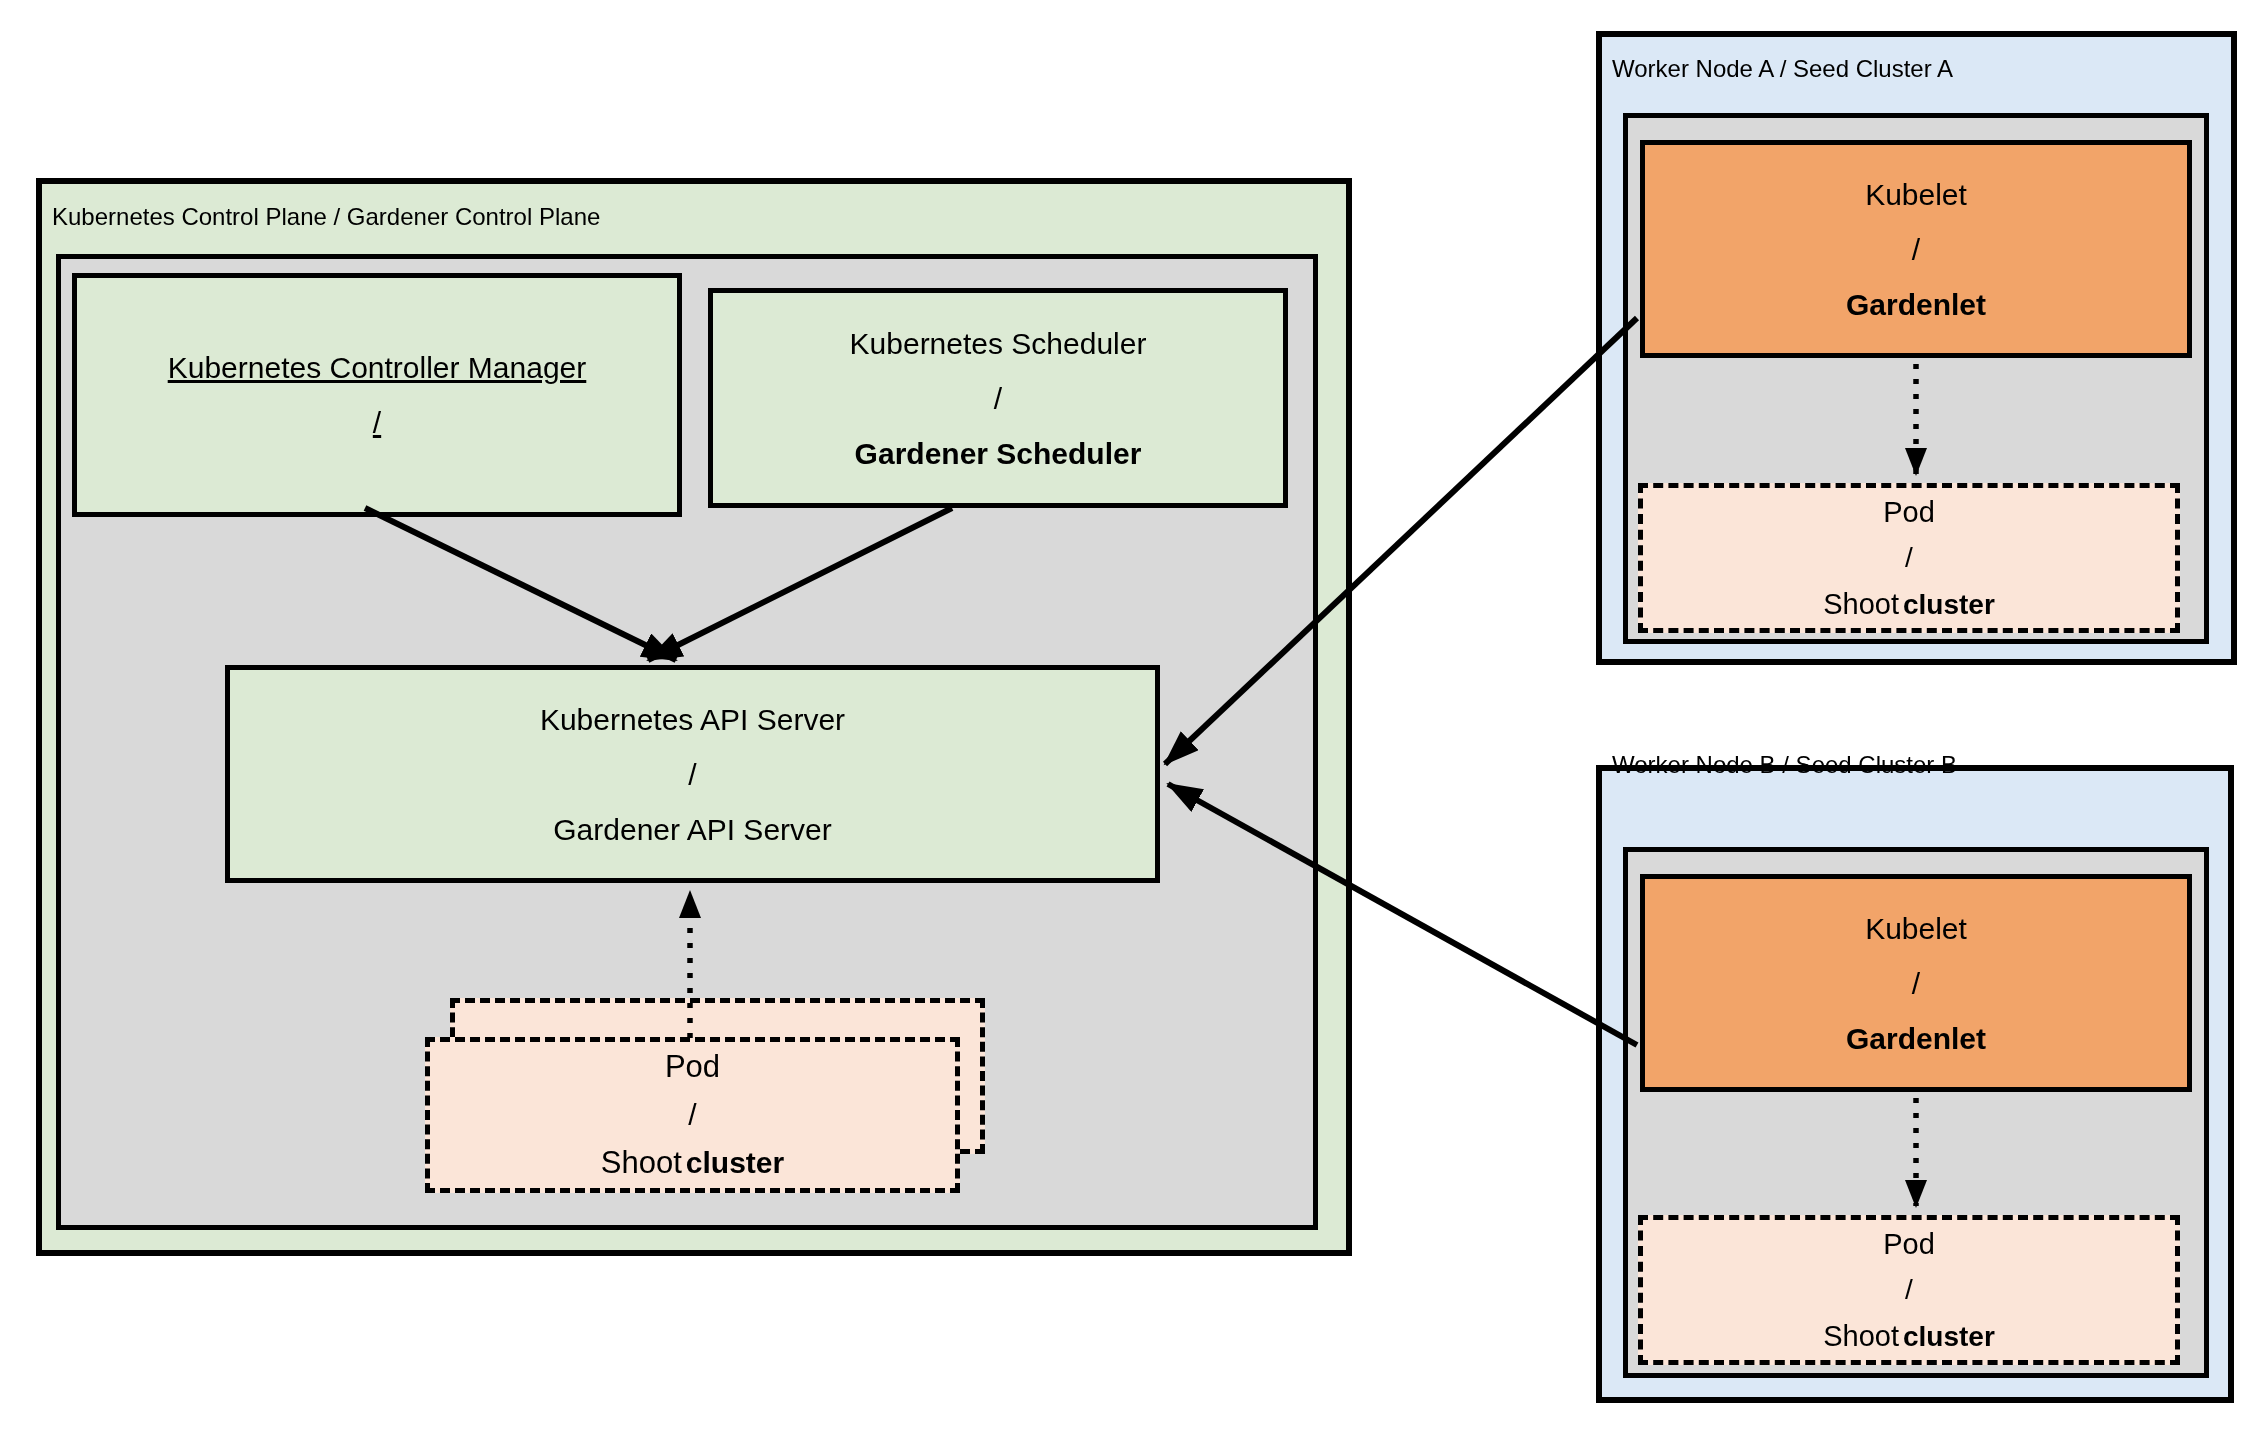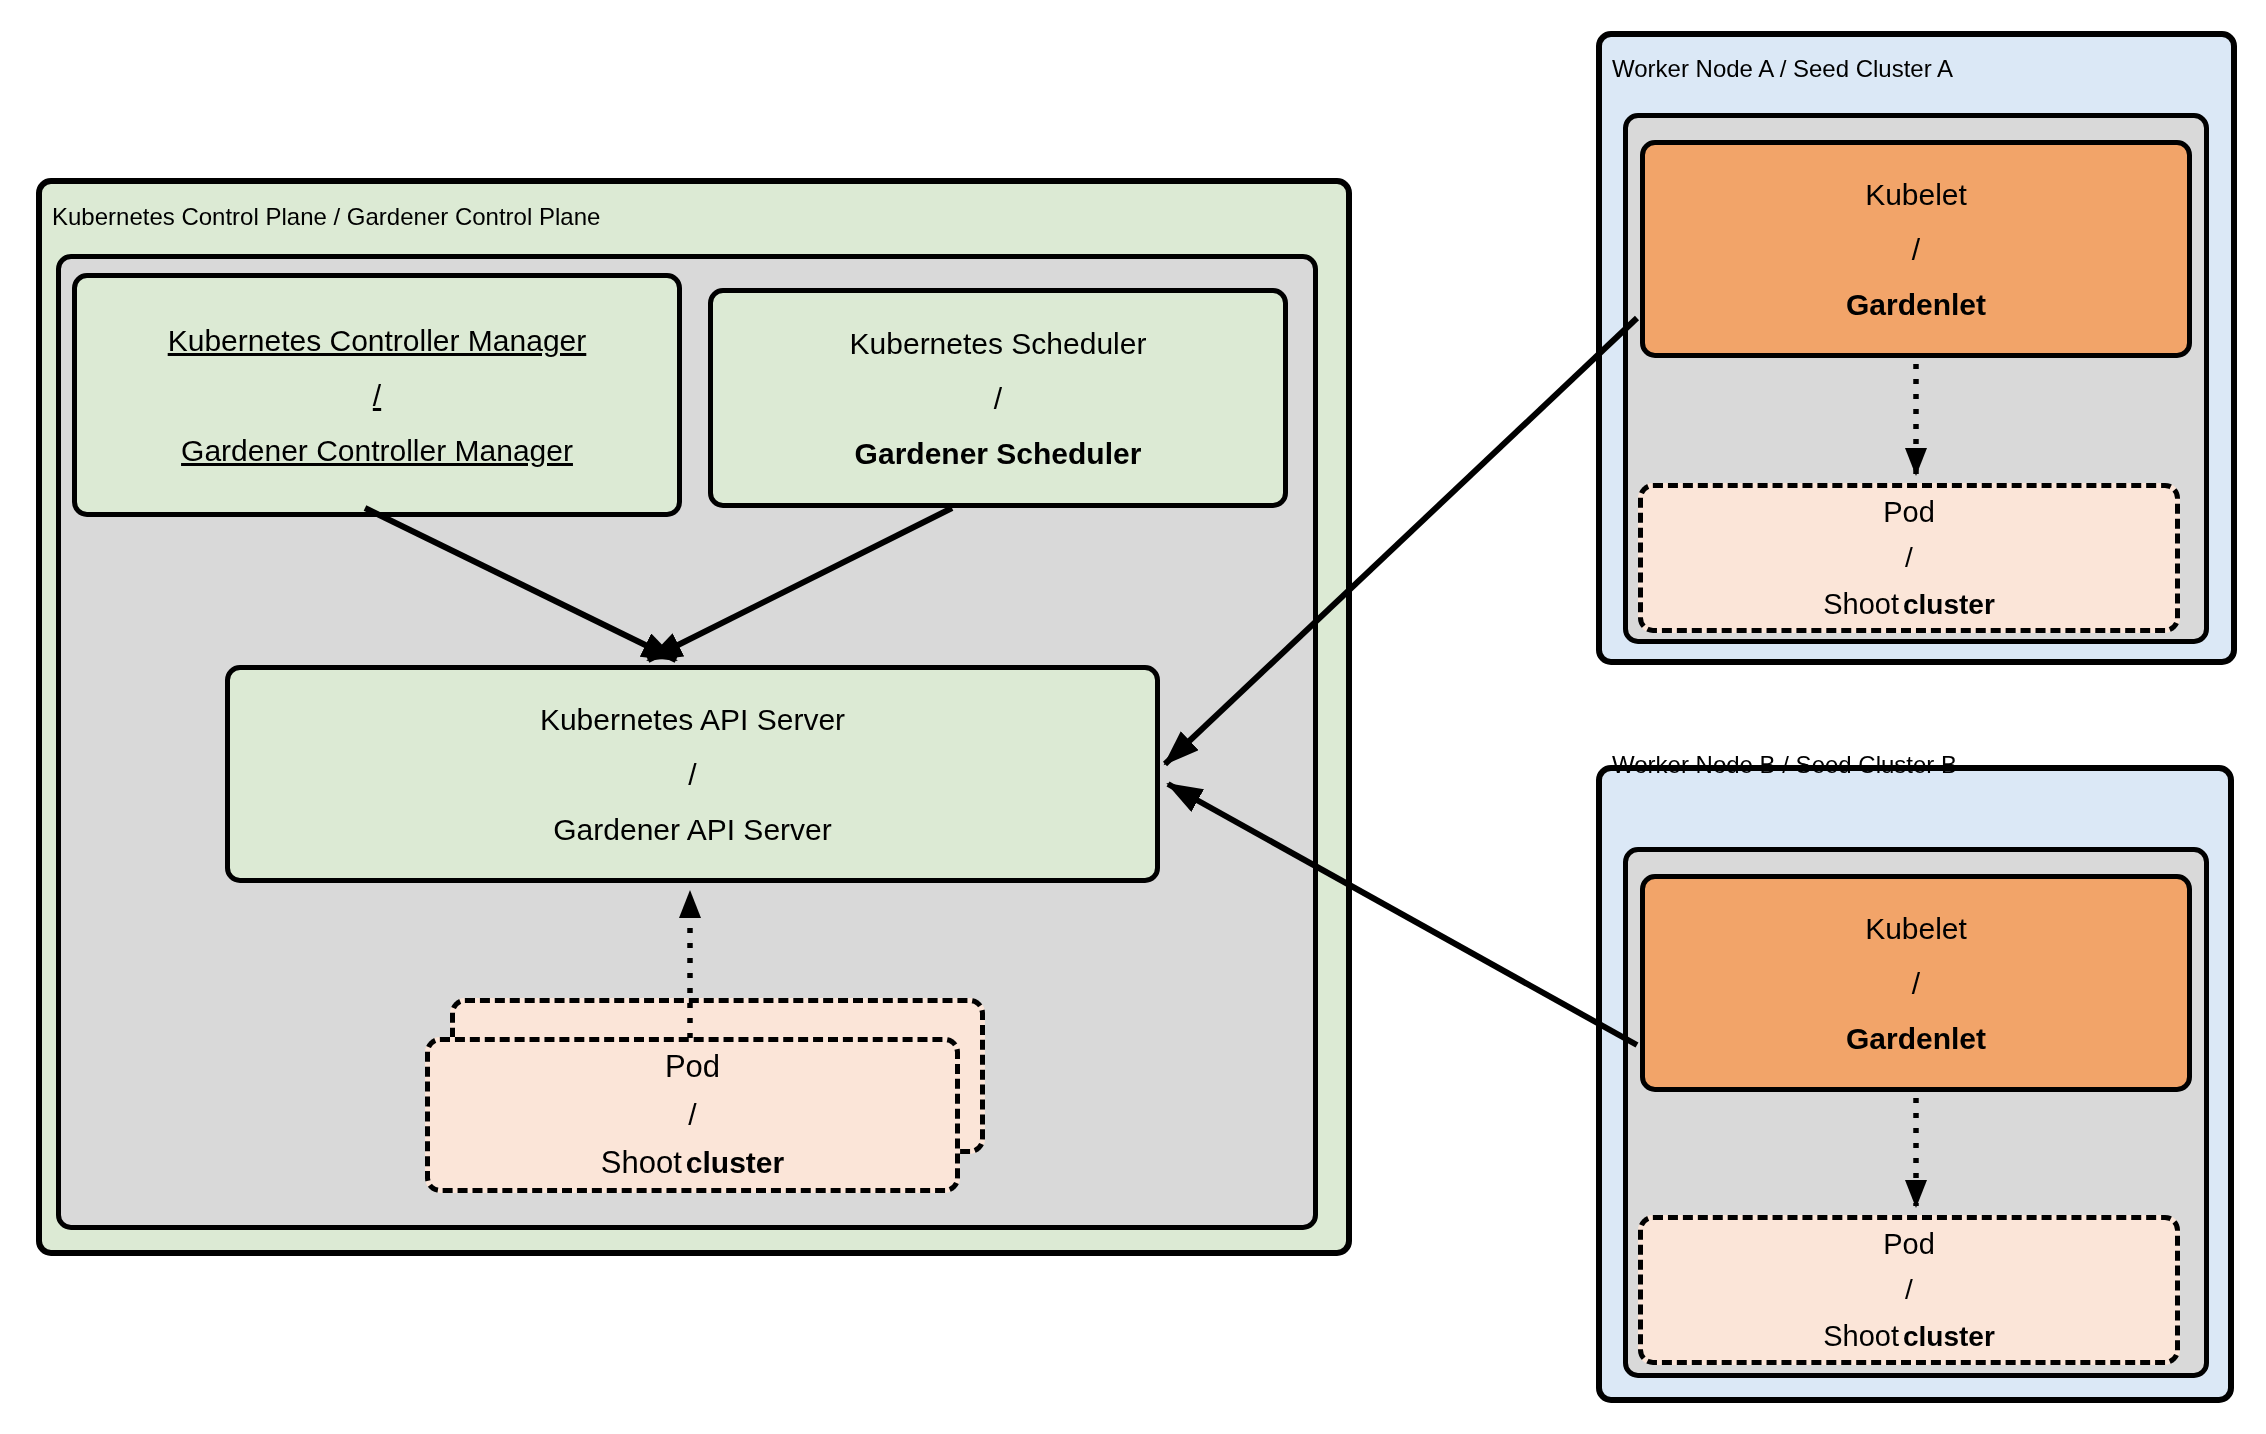--- a/index.html
+++ b/index.html
@@ -4,21 +4,21 @@
 <style>
   html,body{margin:0;padding:0;background:#ffffff;}
   #canvas{
     position:relative;
     width:2266px;height:1434px;
     background:#ffffff;
     font-family:"Liberation Sans", sans-serif;
     color:#000;
     overflow:hidden;
   }
-  .box{position:absolute;box-sizing:border-box;border-radius:15px;}
+  .box{position:absolute;box-sizing:border-box;}
   .solid{border:5px solid #000;}
   .thick{border:6px solid #000;}
   .dashed{border:5px dashed #000;}
   .fill-green{background:var(--green,#dcead4);}
   .fill-gray{background:var(--gray,#d9d9d9);}
   .fill-blue{background:var(--blue,#dbe8f6);}
   .fill-orange{background:var(--orange,#f2a469);}
   .fill-peach{background:var(--peach,#fbe5d8);}
   .label3{
     display:flex;flex-direction:column;justify-content:center;align-items:center;
@@ -41,21 +41,20 @@
 
   <div class="box thick fill-green z1" style="left:36px;top:178px;width:1316px;height:1078px;"></div>
 
   <div class="plane-title" style="left:52px;top:200px;z-index:3;">Kubernetes Control Plane / Gardener Control Plane</div>
 
   <div class="box solid fill-gray z2" style="left:56px;top:254px;width:1262px;height:976px;"></div>
 
   <div class="box solid fill-green label3 z3" style="left:72px;top:273px;width:610px;height:244px;text-decoration:underline;">
     <span>Kubernetes Controller Manager</span>
     <span>/</span>
-    <span>Gardener Controller Manager</span>
   </div>
 
   <div class="box solid fill-green label3 z3" style="left:708px;top:288px;width:580px;height:220px;">
     <span>Kubernetes Scheduler</span>
     <span>/</span>
     <span class="bold">Gardener Scheduler</span>
   </div>
 
   <div class="box solid fill-green label3 z3" style="left:225px;top:665px;width:935px;height:218px;">
     <span>Kubernetes API Server</span>

